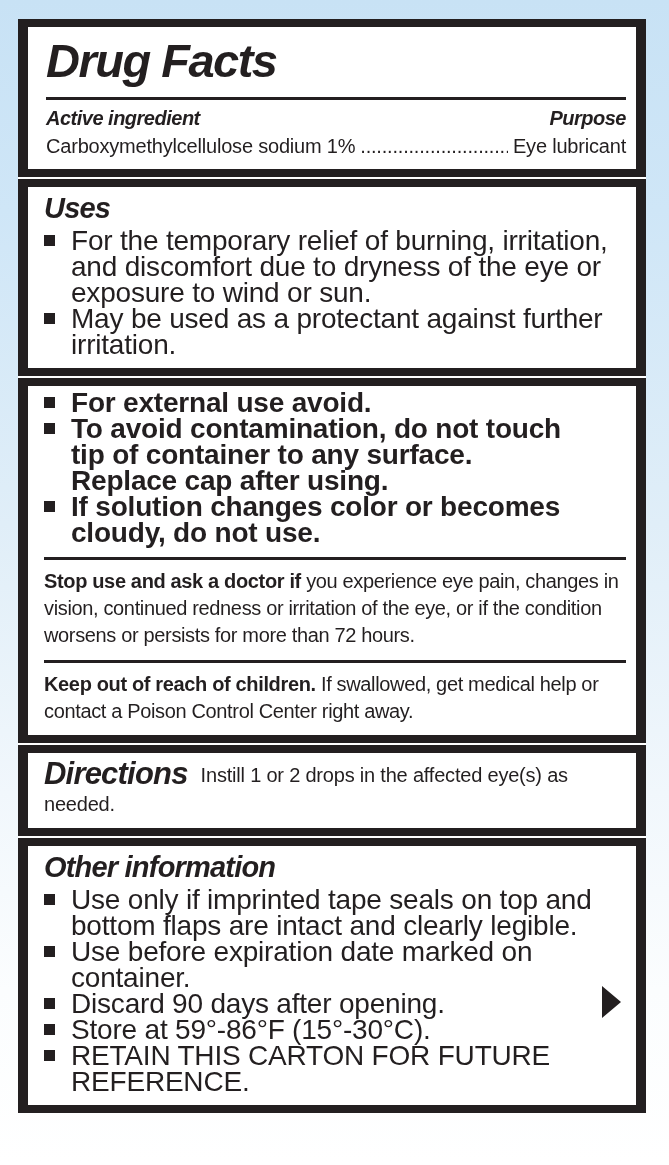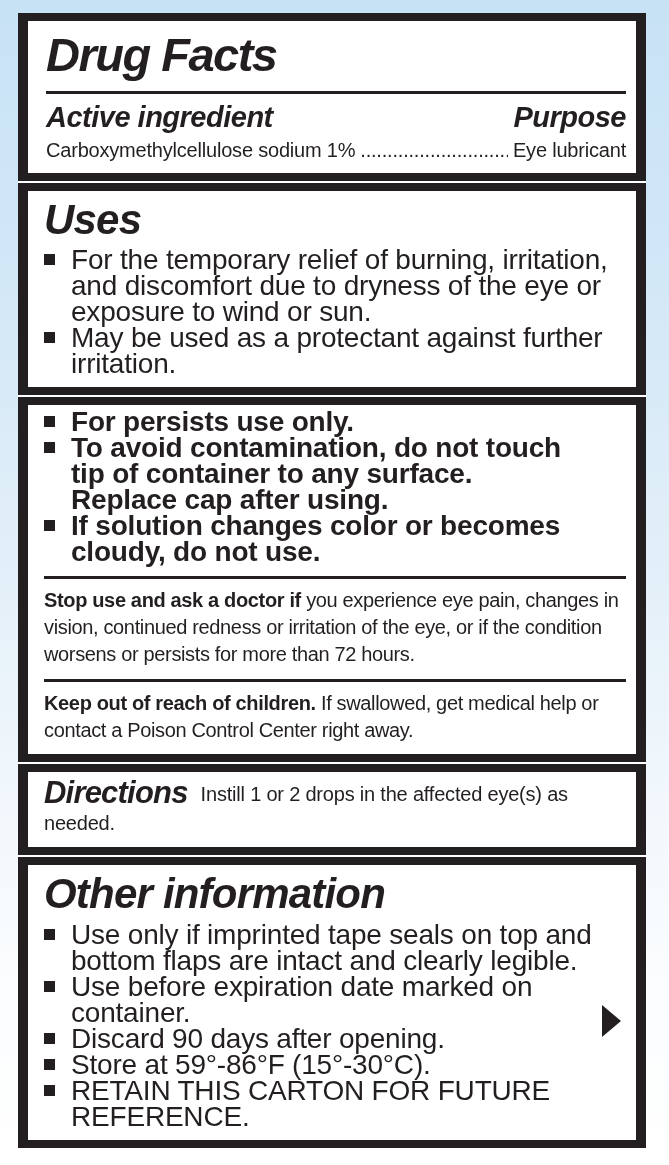--- a/index.html
+++ b/index.html
@@ -6,21 +6,21 @@
   html, body { width: 669px; height: 1165px; }
   body {
     font-family: "Liberation Sans", sans-serif;
     color: #231f20;
     background: linear-gradient(180deg, #c8e2f5 0%, #cfe6f7 18%, #e0eef8 45%, #f1f7fc 68%, #fbfdfe 85%, #ffffff 100%);
     position: relative;
     overflow: hidden;
   }
   .label {
     position: absolute;
-    left: 18px; top: 13px;
+    left: 18px; top: 19px;
     width: 628px;
     background: #ffffff;
     display: flex;
     flex-direction: column;
     gap: 2px;
   }
   .sec {
     border: 8px solid #231f20;
     border-left-width: 10px;
     border-right-width: 10px;
@@ -36,38 +36,38 @@
     letter-spacing: -1.5px;
     line-height: 1.12;
     margin: 0 0 9px 2px;
   }
   .rule-heavy { border-top: 3px solid #231f20; margin: 0 2px; }
 
   .ai-row {
     display: flex;
     justify-content: space-between;
     align-items: baseline;
-    font-size: 29px;
+    font-size: 20px;
     font-weight: bold;
     font-style: italic;
     letter-spacing: -0.5px;
     margin: 7px 2px 3px 2px;
   }
   .ing-row {
     display: flex;
     align-items: baseline;
     font-size: 20px;
     letter-spacing: -0.2px;
     margin: 0 2px;
     line-height: 26px;
   }
   .dots { flex: 1; overflow: hidden; white-space: nowrap; margin: 0 5px; }
 
   h2 {
-    font-size: 42px;
+    font-size: 29px;
     font-weight: bold;
     font-style: italic;
     letter-spacing: -0.8px;
     line-height: 1.18;
     margin: 0 0 3px 0;
   }
   ul { list-style: none; }
   li {
     position: relative;
     padding-left: 27px;
@@ -145,21 +145,21 @@
         <span class="sq"></span>
         <span>May be used as a protectant against further irritation.</span>
       </li>
     </ul>
   </section>
 
   <section class="sec">
     <ul class="warn-list">
       <li>
         <span class="sq"></span>
-        <span>For persists use only.</span>
+        <span>For external use avoid.</span>
       </li>
       <li>
         <span class="sq"></span>
         <span>To avoid contamination, do not touch tip of container to any surface. Replace cap after using.</span>
       </li>
       <li>
         <span class="sq"></span>
         <span>If solution changes color or becomes cloudy, do not use.</span>
       </li>
     </ul>

